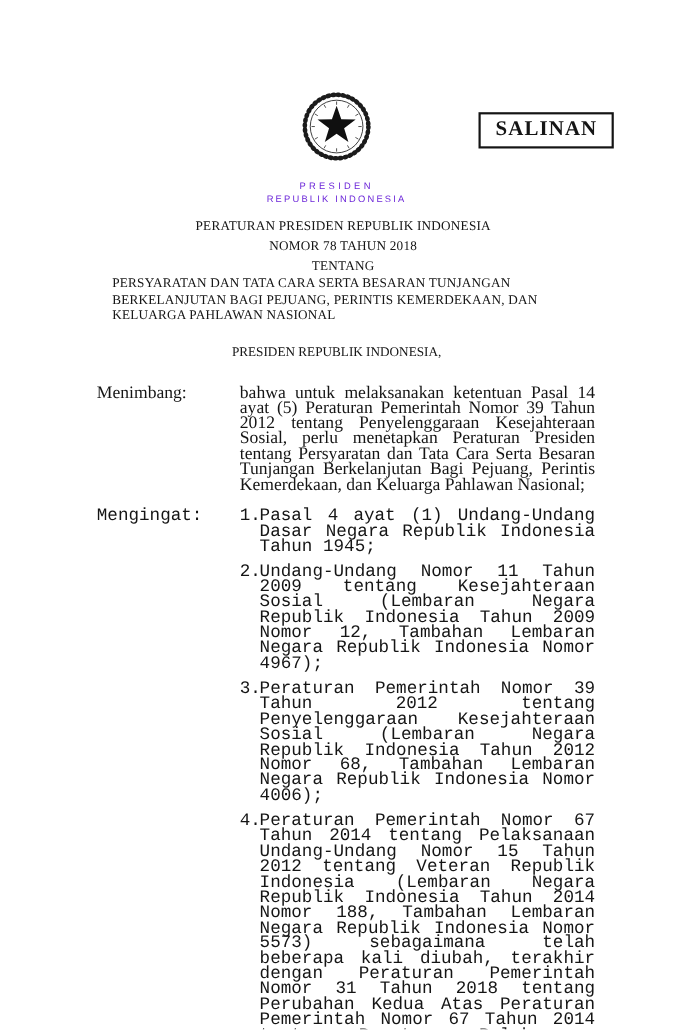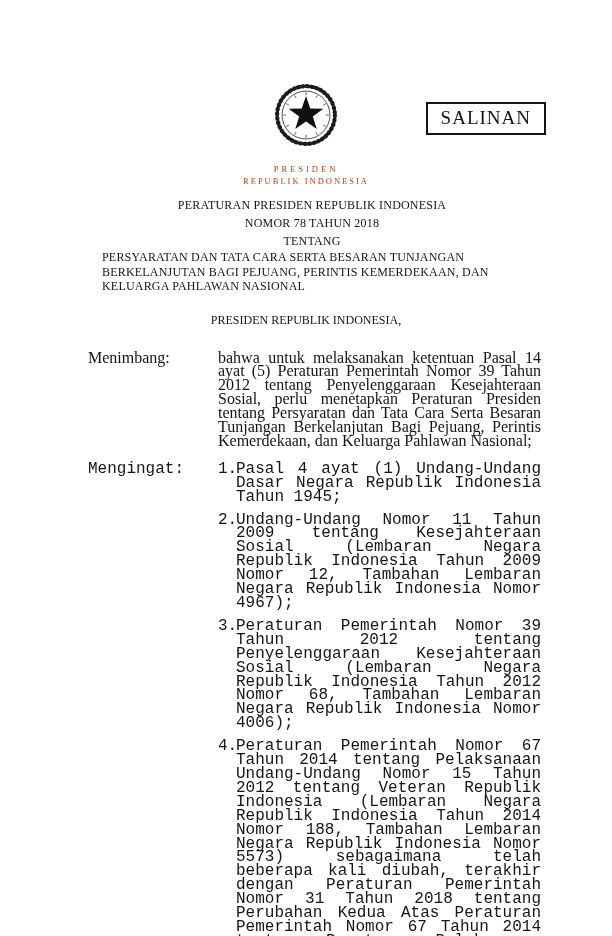--- a/index.html
+++ b/index.html
@@ -23,36 +23,36 @@
     position: absolute;
     top: 74px;
     left: 50%;
     transform: translateX(-50%);
     width: 76px;
     height: 76px;
   }
   .salinan {
     position: absolute;
     top: 102px;
-    right: 66px;
+    right: 54px;
     border: 2.5px solid #141414;
     padding: 3px 13px 4px 13px;
-    font-weight: normal;
+    font-weight: bold;
     font-size: 19px;
     letter-spacing: 1px;
     background: #fff;
   }
   .letterhead {
     position: absolute;
     top: 164px;
     left: 0;
     width: 100%;
     text-align: center;
-    font-family: Liberation Serif, serif;
-    color: #c2410c;
+    font-family: Liberation Sans, sans-serif;
+    color: #6d28d9;
   }
   .letterhead .lh1 {
     font-size: 8.5px;
     letter-spacing: 3px;
   }
   .letterhead .lh2 {
     font-size: 8.5px;
     letter-spacing: 2px;
     margin-top: 2px;
   }

